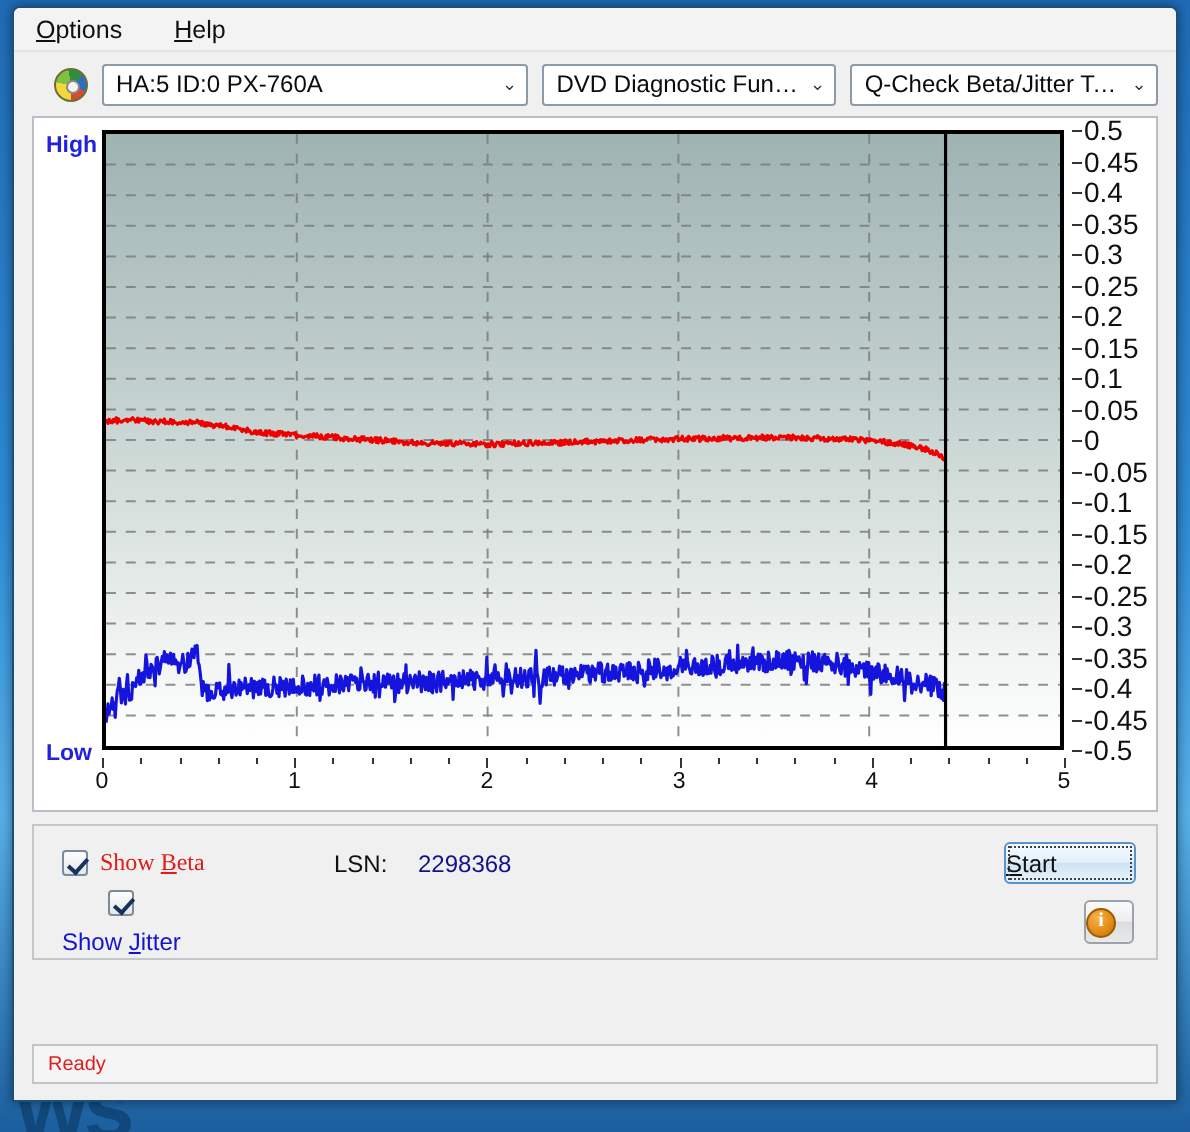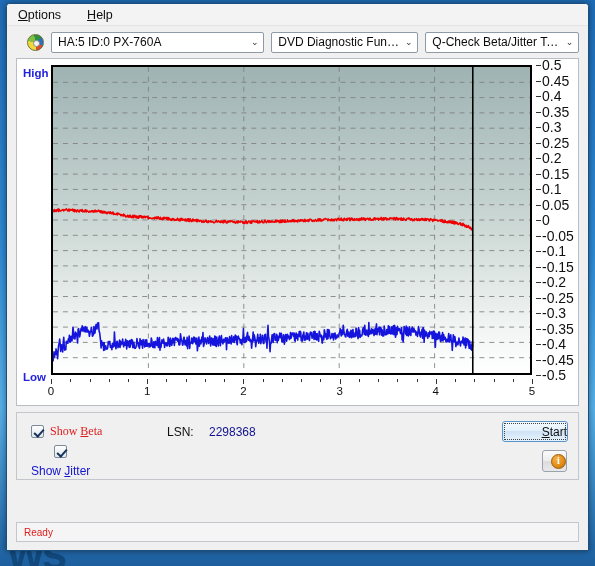--- a/index.html
+++ b/index.html
@@ -285,21 +285,21 @@
     position: absolute; left: 192px; top: 12px;
     font-size: 12px; color: #12128f;
   }
 
   .btn {
     background: linear-gradient(180deg,#fafafa 0%,#ededed 48%,#dcdcdc 50%,#e9e9e9 100%);
     border: 1px solid #9aa2ab;
     border-radius: 3px;
     font-size: 12px;
     color: #101010;
-    display: flex; align-items: center; justify-content: flex-end;
+    display: flex; align-items: center; justify-content: flex-start;
     cursor: default;
     margin-left: 32px;
   }
   .btn u { text-decoration: underline; }
   .btn-start {
     position: absolute; right: 10px; top: 8px;
     width: 66px; height: 21px;
     border: 1px solid #5a93c9;
     background: linear-gradient(180deg,#f4fbff 0%,#e3f0fb 48%,#cfe3f5 50%,#e6f3fd 100%);
   }

